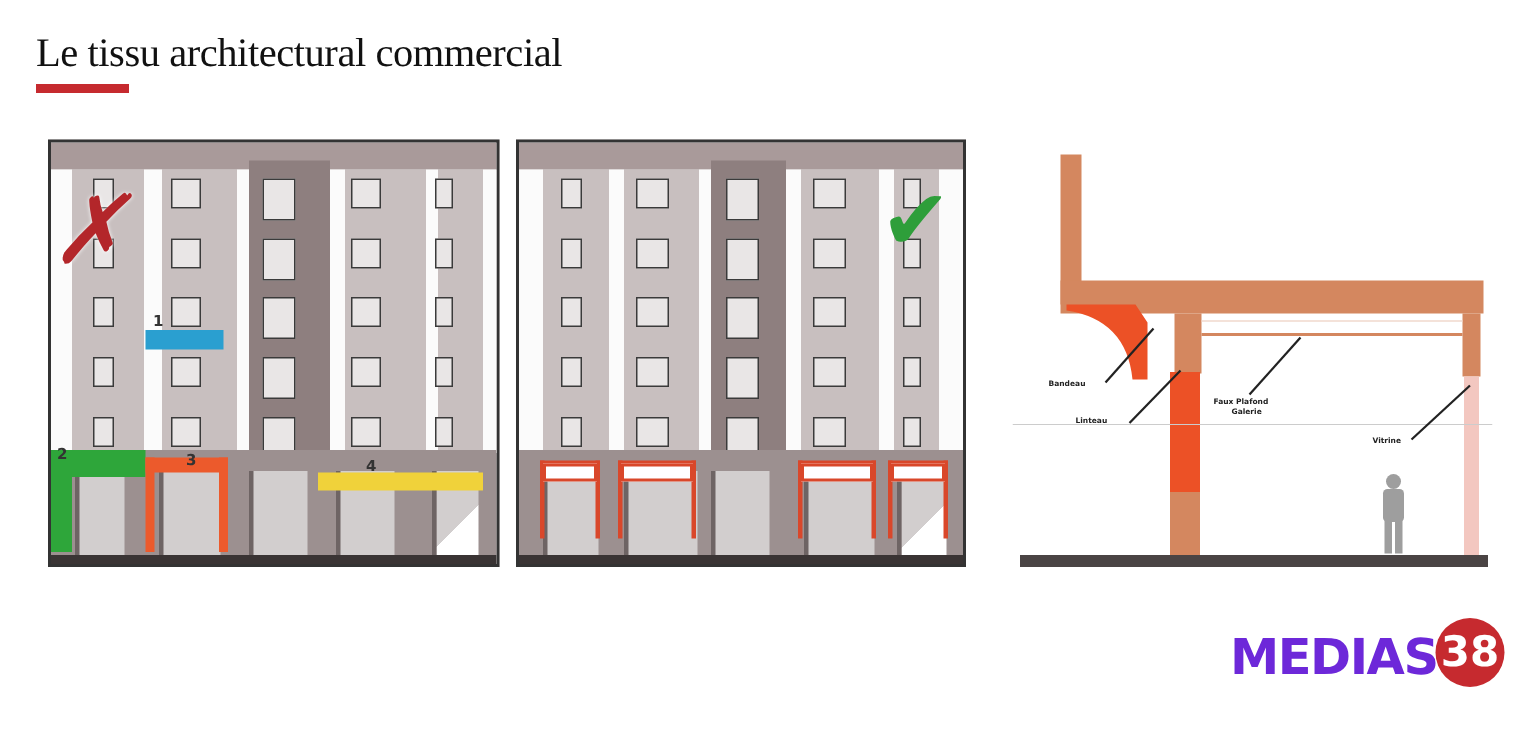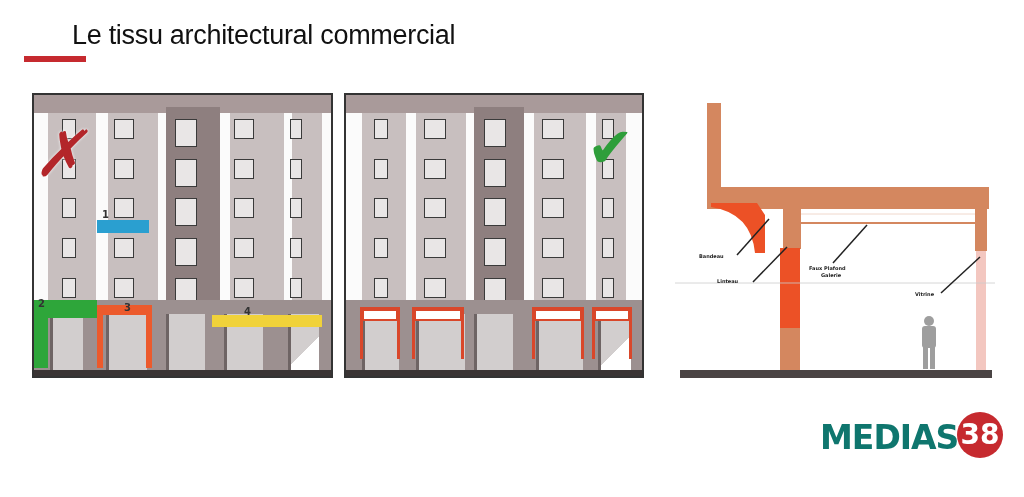--- a/index.html
+++ b/index.html
@@ -1,37 +1,37 @@
 <!DOCTYPE html>
 <html><head>
 <meta charset="utf-8">
 <style>
   html,body{margin:0;padding:0;background:#ffffff;}
   body{width:1024px;height:497px;position:relative;overflow:hidden;font-family:"DejaVu Sans",sans-serif;}
-  .title{position:absolute;left:24px;top:20px;font-size:27px;color:#111;letter-spacing:-0.3px;font-family:Liberation Sans, sans-serif;margin-left:48px;}
+  .title{position:absolute;left:24px;top:20px;font-size:27px;color:#111;letter-spacing:-0.3px;font-family:Liberation Serif, serif;}
   .title-underline{position:absolute;left:24px;top:56px;width:62px;height:6px;background:#c62a2f;}
   .panel{position:absolute;top:93px;width:300px;height:285px;border:2px solid #333;background:#d9d4d4;overflow:hidden;box-sizing:border-box;}
   .p1{left:32px;width:301px;}
   .p2{left:344px;width:300px;}
   .topband{position:absolute;left:0;top:0;right:0;height:18px;background:#a99a9a;}
   .ground{position:absolute;left:0;right:0;bottom:0;height:6px;background:#3a3434;}
   .col{position:absolute;top:18px;bottom:74px;background:#c8bfbf;}
   .white{position:absolute;top:18px;bottom:74px;background:#fbfbfb;}
   .dark{position:absolute;top:12px;bottom:74px;background:#8e7f7f;}
   .win{position:absolute;background:#e9e6e6;border:1.5px solid #3a3a3a;box-sizing:border-box;}
   .shopband{position:absolute;left:0;right:0;bottom:6px;height:70px;background:#9c9090;}
   .shop{position:absolute;bottom:6px;height:56px;background:#d2cece;border-left:3px solid #6e6464;}
   .mark-x{position:absolute;left:4px;top:22px;font-size:64px;color:#b3262a;font-weight:bold;font-family:"DejaVu Sans",sans-serif;text-shadow:0 0 3px #fff;transform:skewX(-12deg);}
   .mark-ok{position:absolute;right:8px;top:20px;font-size:56px;color:#2e9e3a;font-weight:bold;font-family:"DejaVu Sans",sans-serif;}
   .num{position:absolute;font-size:10px;font-weight:bold;color:#333;}
   .sign{position:absolute;background:#fff;border:2px solid #d9472a;box-sizing:border-box;height:12px;font-size:3px;color:#333;text-align:center;line-height:8px;overflow:hidden;}
   .frame{position:absolute;border:3px solid #d9472a;border-bottom:none;box-sizing:border-box;}
   .section{position:absolute;left:675px;top:95px;width:320px;height:290px;}
   .lbl{position:absolute;font-size:5px;font-weight:bold;color:#222;white-space:nowrap;}
-  .logo{position:absolute;left:820px;top:418px;font-size:33px;font-weight:bold;color:#0f766e;letter-spacing:-1px;font-family:"DejaVu Sans",sans-serif;}
+  .logo{position:absolute;left:820px;top:418px;font-size:33px;font-weight:bold;color:#6d28d9;letter-spacing:-1px;font-family:"DejaVu Sans",sans-serif;}
   .logo-num{position:absolute;left:957px;top:412px;width:46px;height:46px;border-radius:50%;background:#c62a2f;color:#fff;font-size:28px;font-weight:bold;text-align:center;line-height:46px;font-family:"DejaVu Sans",sans-serif;}
 </style>
 </head>
 <body>
 
 <div class="title">Le tissu architectural commercial</div>
 <div class="title-underline"></div>
 
 <div class="panel p1">
   <div class="topband"></div>

